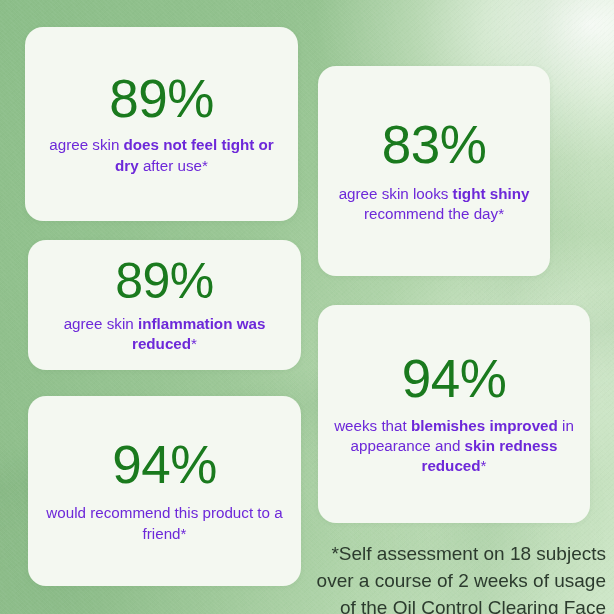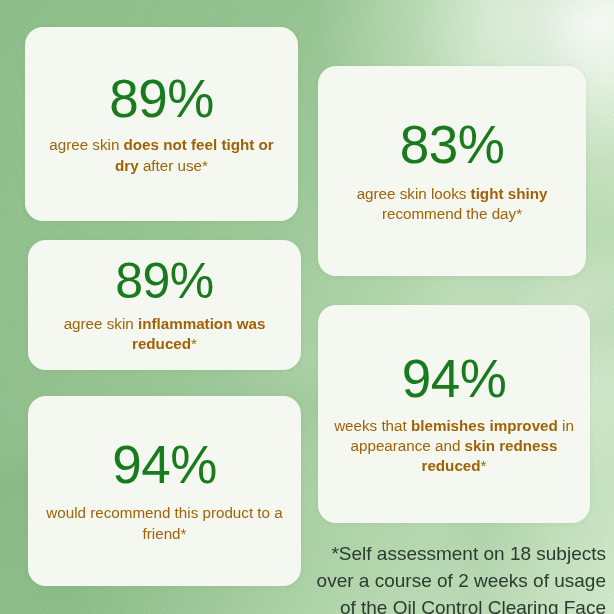--- a/index.html
+++ b/index.html
@@ -94,33 +94,33 @@
 
   .pct {
     color: #1a7a1e;
     font-size: 53px;
     line-height: 1.02;
     font-weight: 400;
     letter-spacing: -0.5px;
   }
 
   .caption {
-    color: #a16207;
+    color: #6d28d9;
     font-size: 15.2px;
     line-height: 1.33;
     font-weight: 400;
     max-width: 252px;
   }
   .caption b { font-weight: 700; }
 
   
   #card-1 { left: 25px;  top: 27px;  width: 273px; height: 194px; }
   #card-1 .pct     { margin-bottom: 9px; }
 
-  #card-2 { left: 318px; top: 66px;  width: 268px; height: 210px; }
+  #card-2 { left: 318px; top: 66px;  width: 232px; height: 210px; }
   #card-2 .pct     { margin-bottom: 12px; }
 
   #card-3 { left: 28px;  top: 240px; width: 273px; height: 130px; }
   #card-3 .pct     { font-size: 50px; margin-bottom: 7px; }
 
   #card-4 { left: 318px; top: 305px; width: 272px; height: 218px; }
   #card-4 .pct     { margin-bottom: 10px; }
 
   #card-5 { left: 28px;  top: 396px; width: 273px; height: 190px; }
   #card-5 .pct     { margin-bottom: 11px; }

